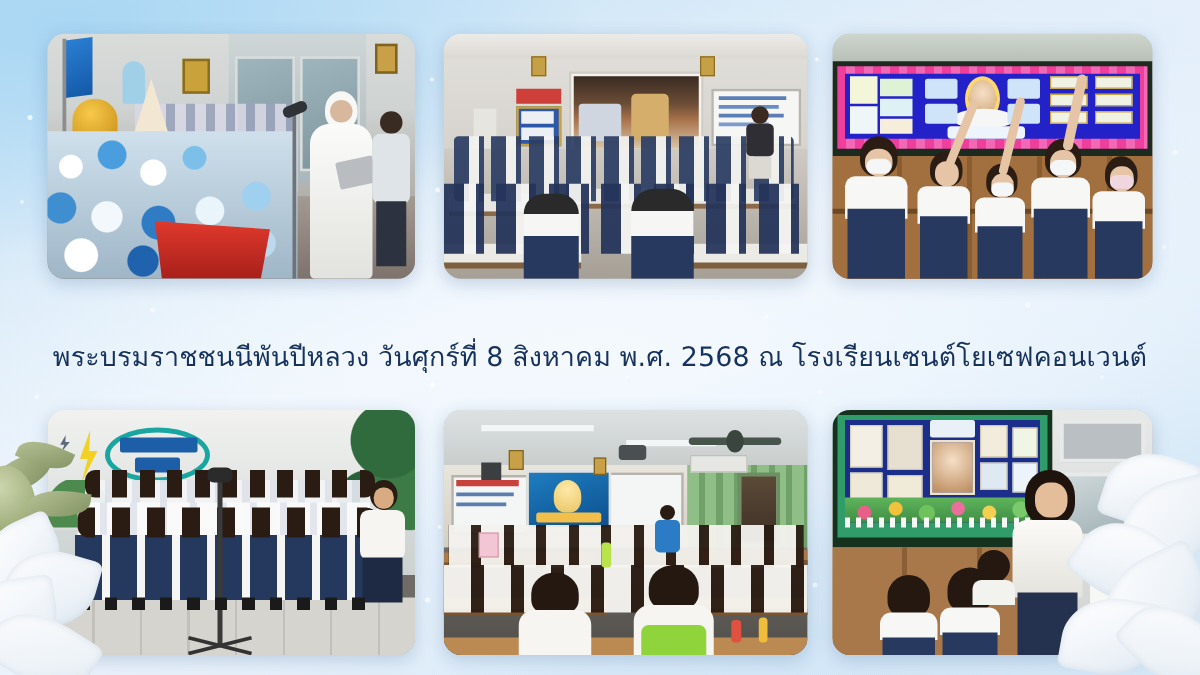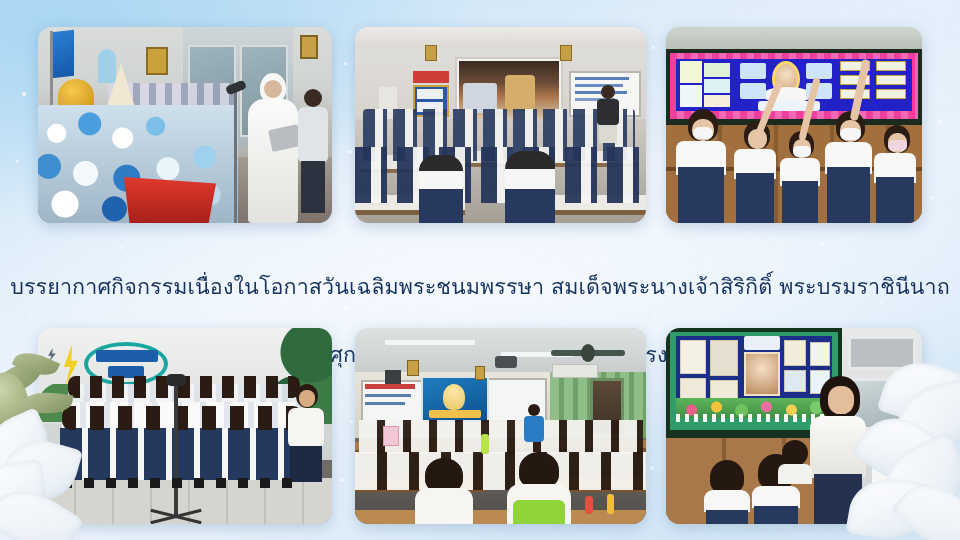--- a/index.html
+++ b/index.html
@@ -280,21 +280,20 @@
         <div style="position:absolute;left:12px;top:0;width:26px;height:28px;background:#2b1d14;border-radius:50% 50% 40% 40%;"></div>
         <div style="position:absolute;left:16px;top:8px;width:19px;height:20px;background:#e6c4a6;border-radius:46%;"></div>
         <div style="position:absolute;left:16px;top:15px;width:19px;height:11px;background:#f0d6df;border-radius:5px;"></div>
         <div style="position:absolute;left:2px;top:28px;width:42px;height:30px;background:#f7f7f5;border-radius:7px 7px 0 0;"></div>
         <div style="position:absolute;left:4px;top:52px;width:38px;height:46px;background:#27395f;"></div>
       </div>
     </div>
   </div>
 
   <div id="caption">
-    <span class="line">บรรยากาศกิจกรรมเนื่องในโอกาสวันเฉลิมพระชนมพรรษา สมเด็จพระนางเจ้าสิริกิติ์ พระบรมราชินีนาถ</span>
     <span class="line">พระบรมราชชนนีพันปีหลวง วันศุกร์ที่ 8 สิงหาคม พ.ศ. 2568 ณ โรงเรียนเซนต์โยเซฟคอนเวนต์</span>
   </div>
 
   <div class="photo" style="left:38px; top:328px; width:294px; height:196px;">
     <div class="inner" style="background:linear-gradient(180deg,#dfe5e5 0%,#d3d9d8 44%,#c3c8c6 100%);">
 
       <div style="position:absolute;left:0;top:0;width:100%;height:96px;background:linear-gradient(180deg,#f1f2f0,#dadedc);"></div>
 
       <div style="position:absolute;left:46px;top:14px;width:84px;height:44px;">
         <div style="position:absolute;left:0;top:0;width:84px;height:44px;border:4px solid #1aa6a0;border-radius:50%;"></div>

